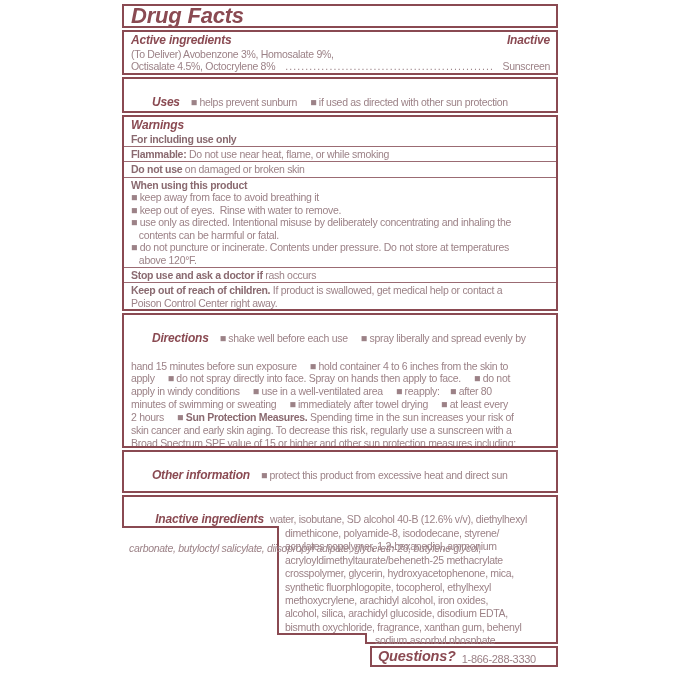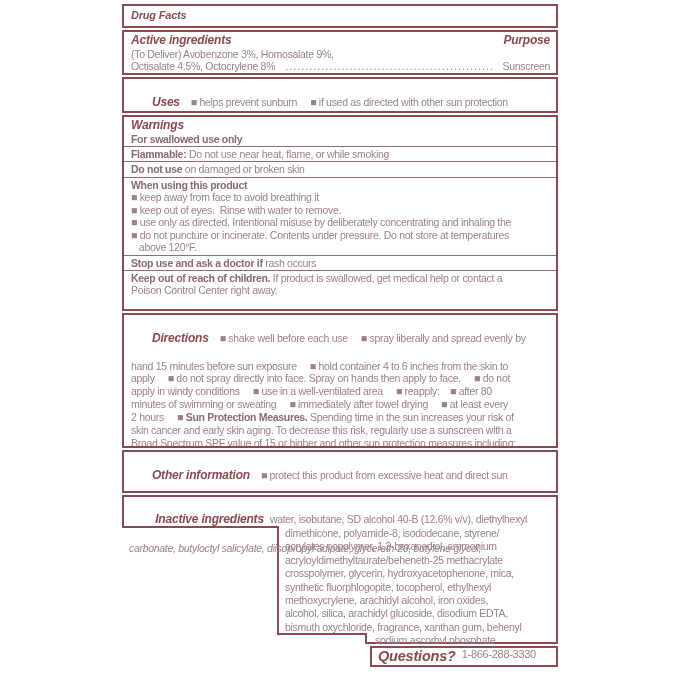--- a/index.html
+++ b/index.html
@@ -8,21 +8,21 @@
     --boldc:#8a6a70;
     --rule:#9b6b73;
   }
   html,body{margin:0;padding:0;background:#fff;}
   .canvas{position:relative;width:679px;height:679px;background:#ffffff;
           font-family:"Liberation Sans",sans-serif;overflow:hidden;}
   .label{position:absolute;left:122px;top:4px;width:436px;}
   .box{box-sizing:border-box;border:2px solid var(--accent);margin-bottom:2px;
        padding:1px 6px 0 7px;overflow:hidden;color:var(--body);
        font-size:10.5px;letter-spacing:-0.3px;}
-  .h1{font-style:italic;font-weight:bold;font-size:11px;color:var(--accent);
+  .h1{font-style:italic;font-weight:bold;font-size:22px;color:var(--accent);
       letter-spacing:-0.2px;line-height:19px;}
   .h2{font-style:italic;font-weight:bold;font-size:12px;color:var(--accent);
       letter-spacing:-0.2px;}
   .h2.inline{margin-right:11px;}
   .h2.tight{margin-right:6px;}
   .tl{white-space:pre-wrap;line-height:12.6px;}
   .fl{white-space:pre-wrap;line-height:15px;}
   b{font-weight:bold;color:var(--boldc);}
   .rule{height:1px;background:var(--rule);margin:1px -6px 1px -7px;}
   
@@ -44,67 +44,68 @@
   .s-inactive{position:relative;height:149px;border:none;margin-bottom:0;
               padding:0;}
   .inact-outline{position:absolute;left:0;top:0;}
   .inact-top{position:absolute;left:7px;top:2px;width:422px;}
   .inact-top .tl{line-height:12.8px;font-style:italic;}
   .inact-mid{position:absolute;left:163px;top:32px;width:268px;}
   .inact-mid .tl{line-height:13.4px;}
   .inact-last{position:absolute;left:253px;top:139px;white-space:pre;}
   .s-questions{box-sizing:border-box;margin-left:248px;margin-top:2px;
                width:188px;height:21px;border:2px solid var(--accent);
-               display:flex;align-items:flex-start;padding:0 4px 0 6px;
+               display:flex;align-items:flex-end;padding:0 4px 0 6px;
                color:var(--body);font-size:11px;letter-spacing:-0.3px;overflow:hidden;}
   .s-questions .h2{font-size:14.5px;margin-right:6px;line-height:17px;}
 </style>
 </head>
 <body>
 
 <div class="canvas">
   <div class="label">
 
     <div class="box s-drugfacts">
       <div class="h1">Drug Facts</div>
     </div>
 
     <div class="box s-active">
       <div class="hrow">
         <span class="h2">Active ingredients</span>
-        <span class="h2">Purpose</span>
+        <span class="h2">Inactive</span>
       </div>
       <div class="tl">(To Deliver) Avobenzone 3%, Homosalate 9%,</div>
       <div class="leader">
         <span>Octisalate 4.5%, Octocrylene 8% </span>
         <span class="dots">........................................................................................................................................</span>
         <span> Sunscreen</span>
       </div>
     </div>
 
     <div class="box s-uses">
       <div class="fl">
         <span class="h2 inline">Uses</span><span>■ helps prevent sunburn     ■ if used as directed with other sun protection</span>
       </div>
 
     </div>
 
     <div class="box s-warnings">
       <span class="h2">Warnings</span>
       <div>
-          <div class="tl"><b>For swallowed use only</b></div>
+          <div class="tl"><b>For including use only</b></div>
           <div class="rule"></div>
           <div class="tl"><b>Flammable:</b> Do not use near heat, flame, or while smoking</div>
           <div class="rule"></div>
           <div class="tl"><b>Do not use</b> on damaged or broken skin</div>
           <div class="rule"></div>
           <div class="tl"><b>When using this product</b></div>
           <div class="tl">■ keep away from face to avoid breathing it</div>
           <div class="tl">■ keep out of eyes.  Rinse with water to remove.</div>
           <div class="tl">■ use only as directed. Intentional misuse by deliberately concentrating and inhaling the</div>
+          <div class="tl">   contents can be harmful or fatal.</div>
           <div class="tl">■ do not puncture or incinerate. Contents under pressure. Do not store at temperatures</div>
           <div class="tl">   above 120°F.</div>
           <div class="rule"></div>
           <div class="tl"><b>Stop use and ask a doctor if</b> rash occurs</div>
           <div class="rule"></div>
           <div class="tl"><b>Keep out of reach of children.</b> If product is swallowed, get medical help or contact a</div>
           <div class="tl">Poison Control Center right away.</div>
         </div>
     </div>
 

